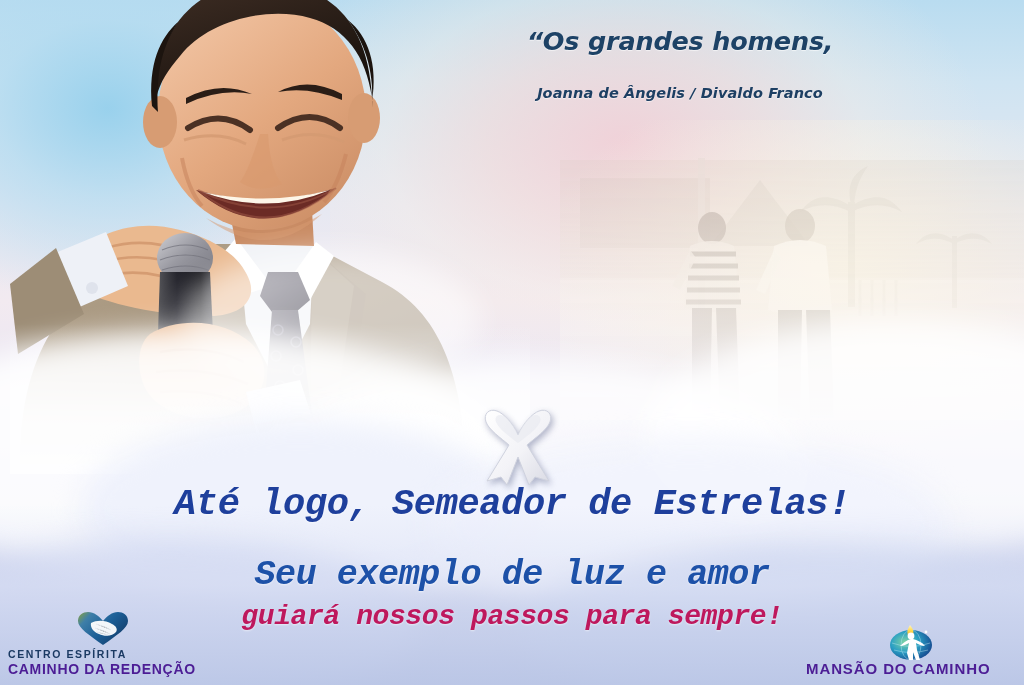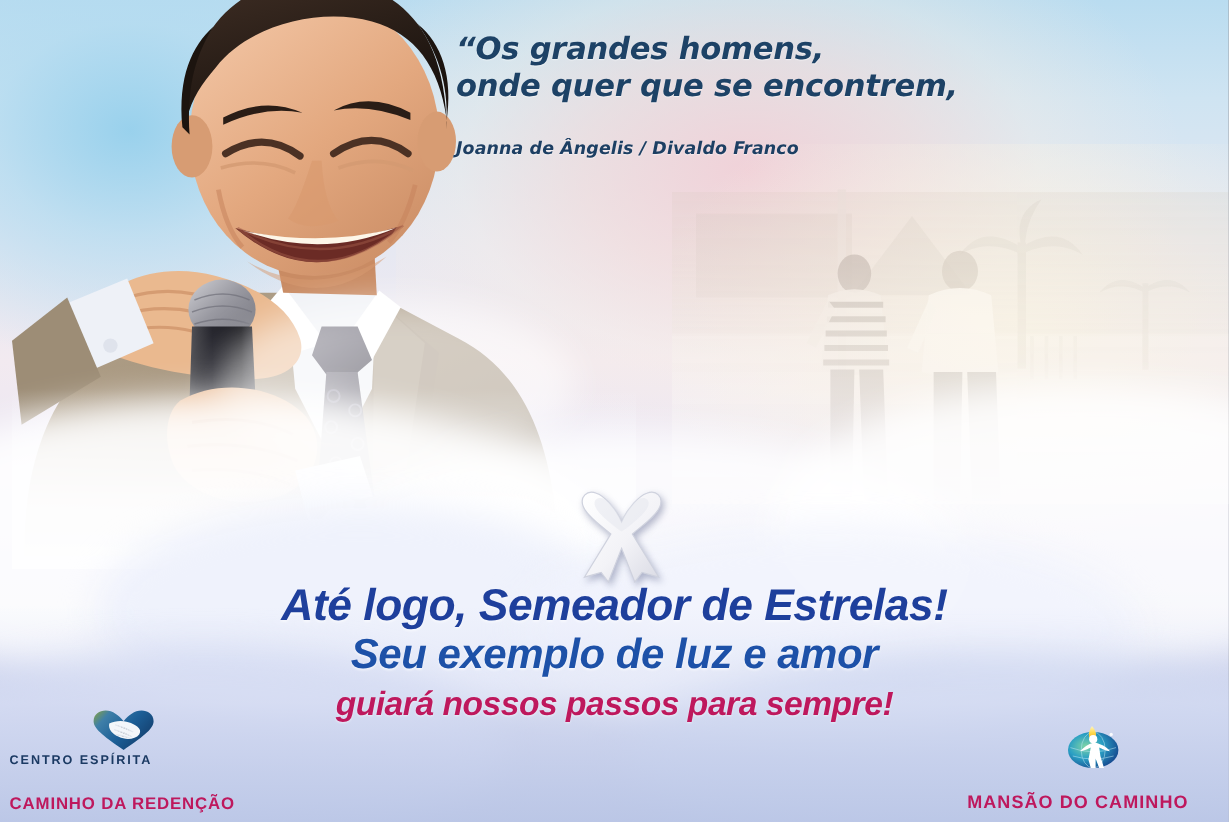--- a/index.html
+++ b/index.html
@@ -76,21 +76,21 @@
   .portrait{position:absolute;left:10px;top:-6px;width:470px;height:470px;}
   .portrait svg{width:100%;height:100%;display:block;}
   .portrait-fade{
     position:absolute;left:0;top:330px;width:520px;height:150px;
     background:linear-gradient(180deg,rgba(255,255,255,0) 0%,rgba(248,249,254,.82) 62%,rgba(246,248,254,.97) 100%);
   }
 
   
   .quote{
     position:absolute;right:44px;top:26px;width:600px;
-    text-align:left;
+    text-align:center;
   }
   .quote-line{
     font-family:"DejaVu Sans",sans-serif;
     font-style:italic;font-weight:bold;
     font-size:25.5px;line-height:31px;
     color:#1d4266;
     letter-spacing:-.2px;
     white-space:nowrap;
     text-shadow:0 1px 1px rgba(255,255,255,.6);
   }
@@ -106,45 +106,45 @@
   
   .ribbon{position:absolute;left:473px;top:405px;width:90px;height:82px;}
   .ribbon svg{width:100%;height:100%;display:block;
     filter:drop-shadow(2px 3px 3px rgba(90,100,140,.45));}
 
   
   .headline{
     position:absolute;left:0;right:0;top:484px;text-align:center;
   }
   .hl{
-    font-family:Liberation Sans, sans-serif;
+    font-family:Liberation Mono, monospace;
     font-style:italic;font-weight:bold;
     line-height:41px;
     letter-spacing:-.4px;
     text-shadow:0 1px 2px rgba(255,255,255,.55);
   }
   .hl1{font-size:37px;color:#1e3f9c;}
-  .hl2{font-size:35px;color:#1d51a8;}
+  .hl2{font-size:35px;color:#1d51a8;margin-top:30px;}
   .hl3{font-size:28px;color:#be185d;}
 
   
   .logo{position:absolute;bottom:8px;text-align:left;}
   .logo-left{left:8px;width:190px;}
   .logo-right{right:8px;width:210px;}
   .logo-mark{height:38px;display:flex;align-items:center;justify-content:center;}
   .logo-mark svg{display:block;}
   .logo-t1{
     font-family:"Liberation Sans",sans-serif;
     font-weight:bold;font-size:10.5px;letter-spacing:1.6px;
     color:#1b3a63;line-height:13px;
   }
   .logo-t2{
     font-family:"Liberation Sans",sans-serif;
     font-weight:bold;font-size:14px;letter-spacing:.7px;
-    color:#be185d;line-height:16px;margin-top:20px;
+    color:#4c1d95;line-height:16px;
   }
   .logo-right .logo-t2{font-size:15px;letter-spacing:.9px;}
 </style>
 </head>
 <body>
 
 <div id="poster">
 
   <div class="bg-sky"></div>
   <div class="bg-topleft-sky"></div>
@@ -345,21 +345,20 @@
   <div class="cloud c2"></div>
   <div class="cloud c3"></div>
   <div class="cloud c4"></div>
   <div class="cloud c5"></div>
   <div class="cloud c6"></div>
   <div class="cloud c7"></div>
   <div class="bottom-haze"></div>
 
   <div class="quote">
     <div class="quote-line">“Os grandes homens,</div>
-    <div class="quote-line">onde quer que se encontrem,</div>
     <div class="quote-credit">Joanna de Ângelis / Divaldo Franco</div>
   </div>
 
   <div class="ribbon">
     <svg viewBox="0 0 90 82">
       <defs>
         <linearGradient id="rg" x1="0" y1="0" x2="1" y2="1">
           <stop offset="0%" stop-color="#ffffff"></stop>
           <stop offset="55%" stop-color="#f3f3f7"></stop>
           <stop offset="100%" stop-color="#d9dae4"></stop>

